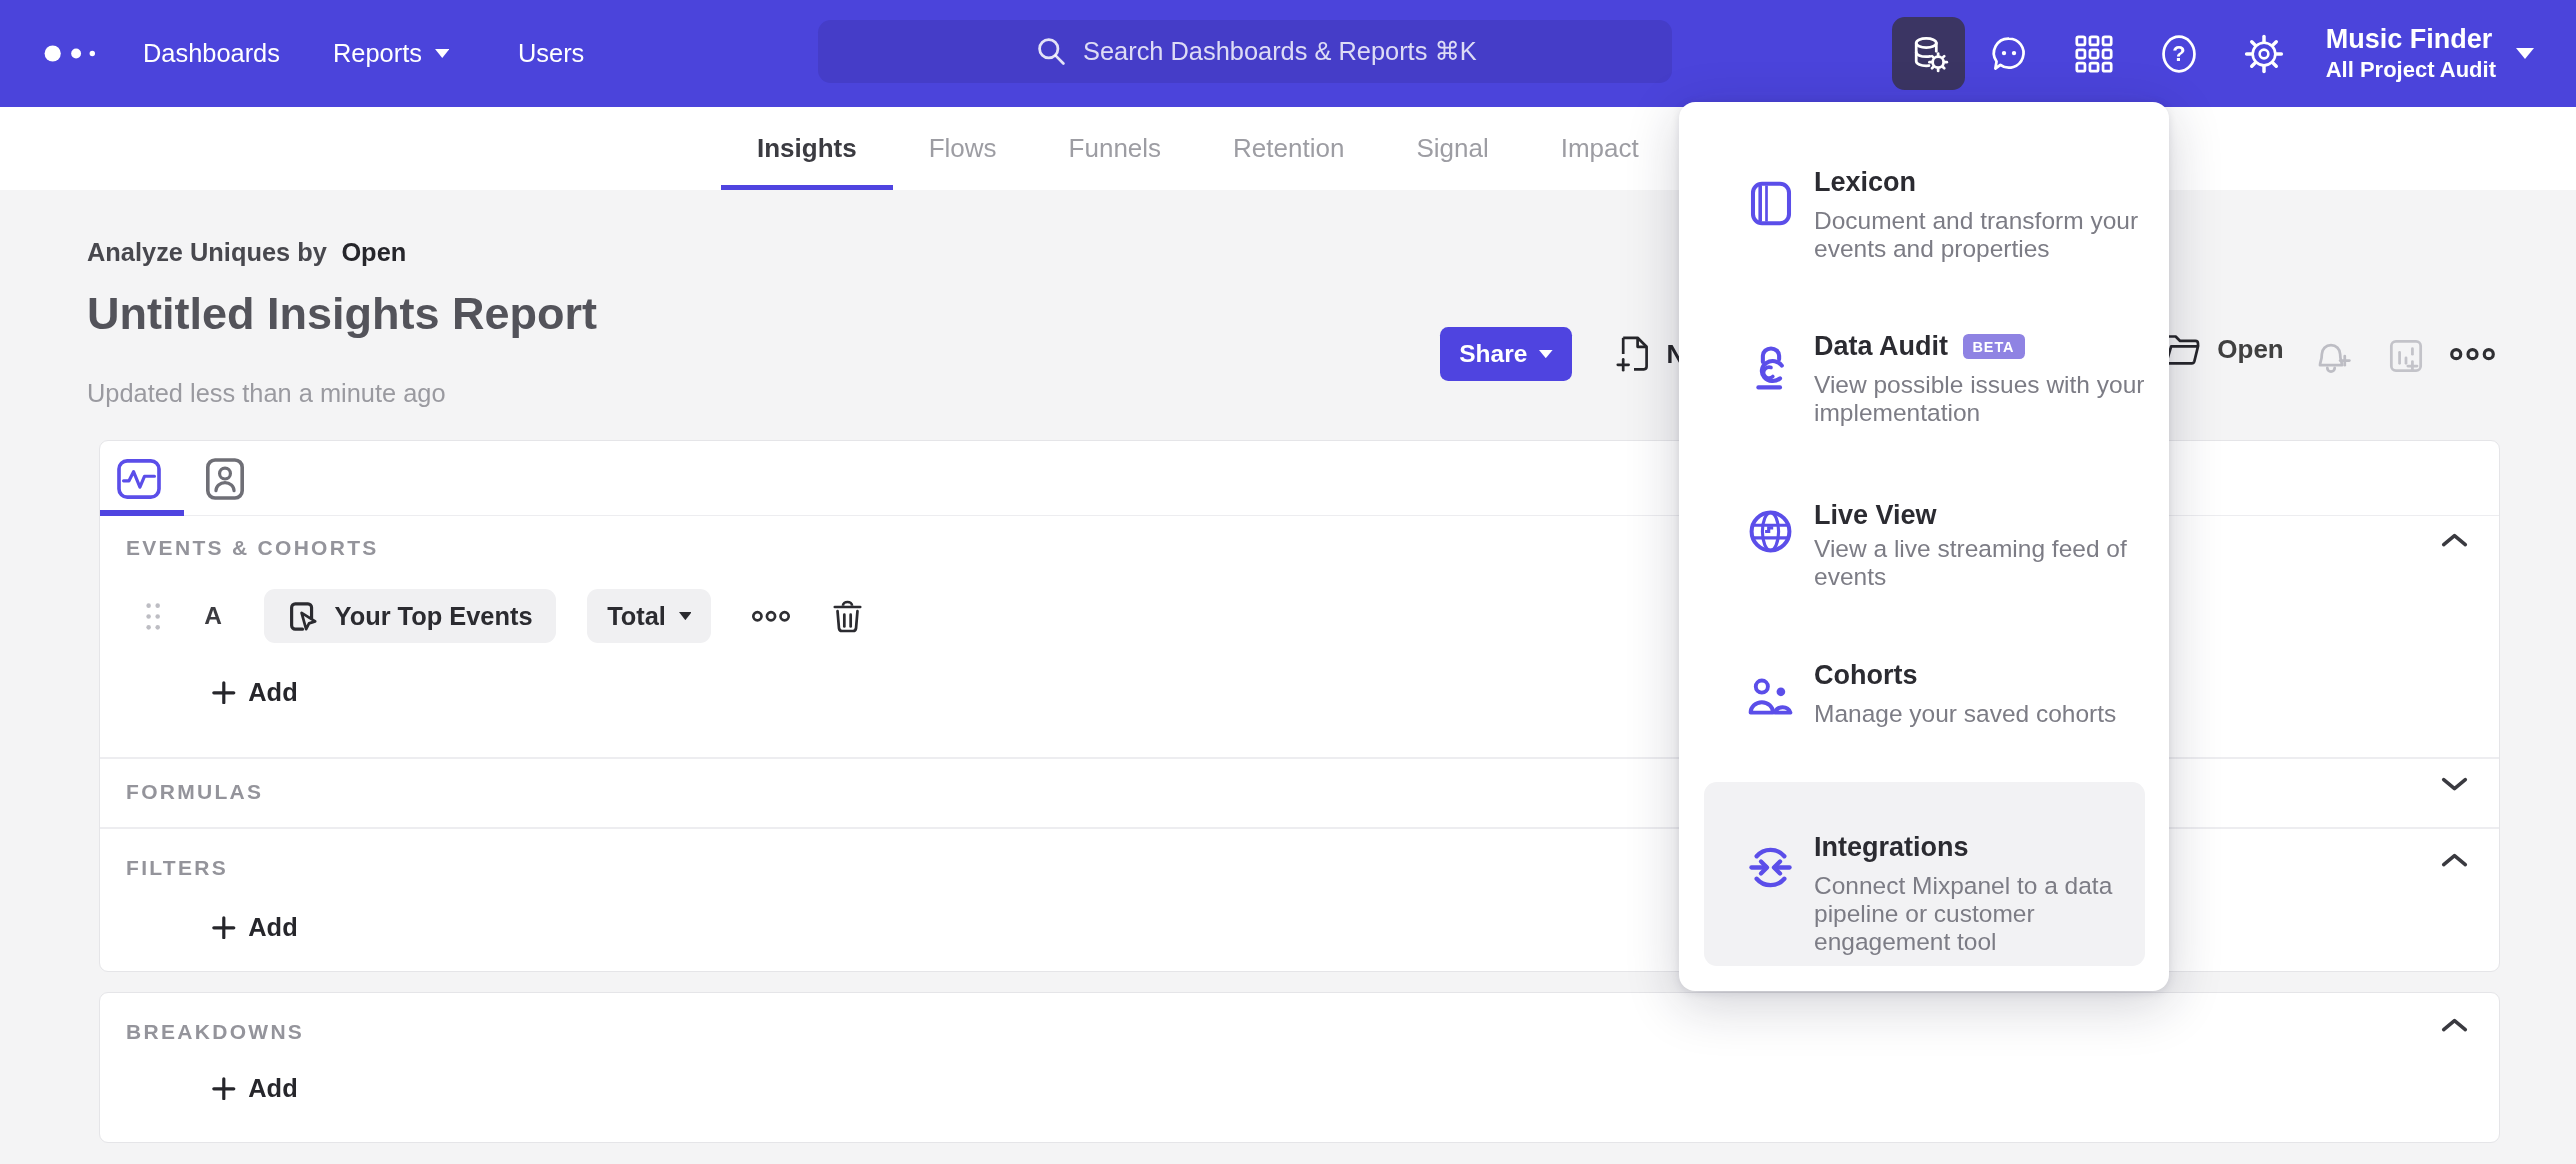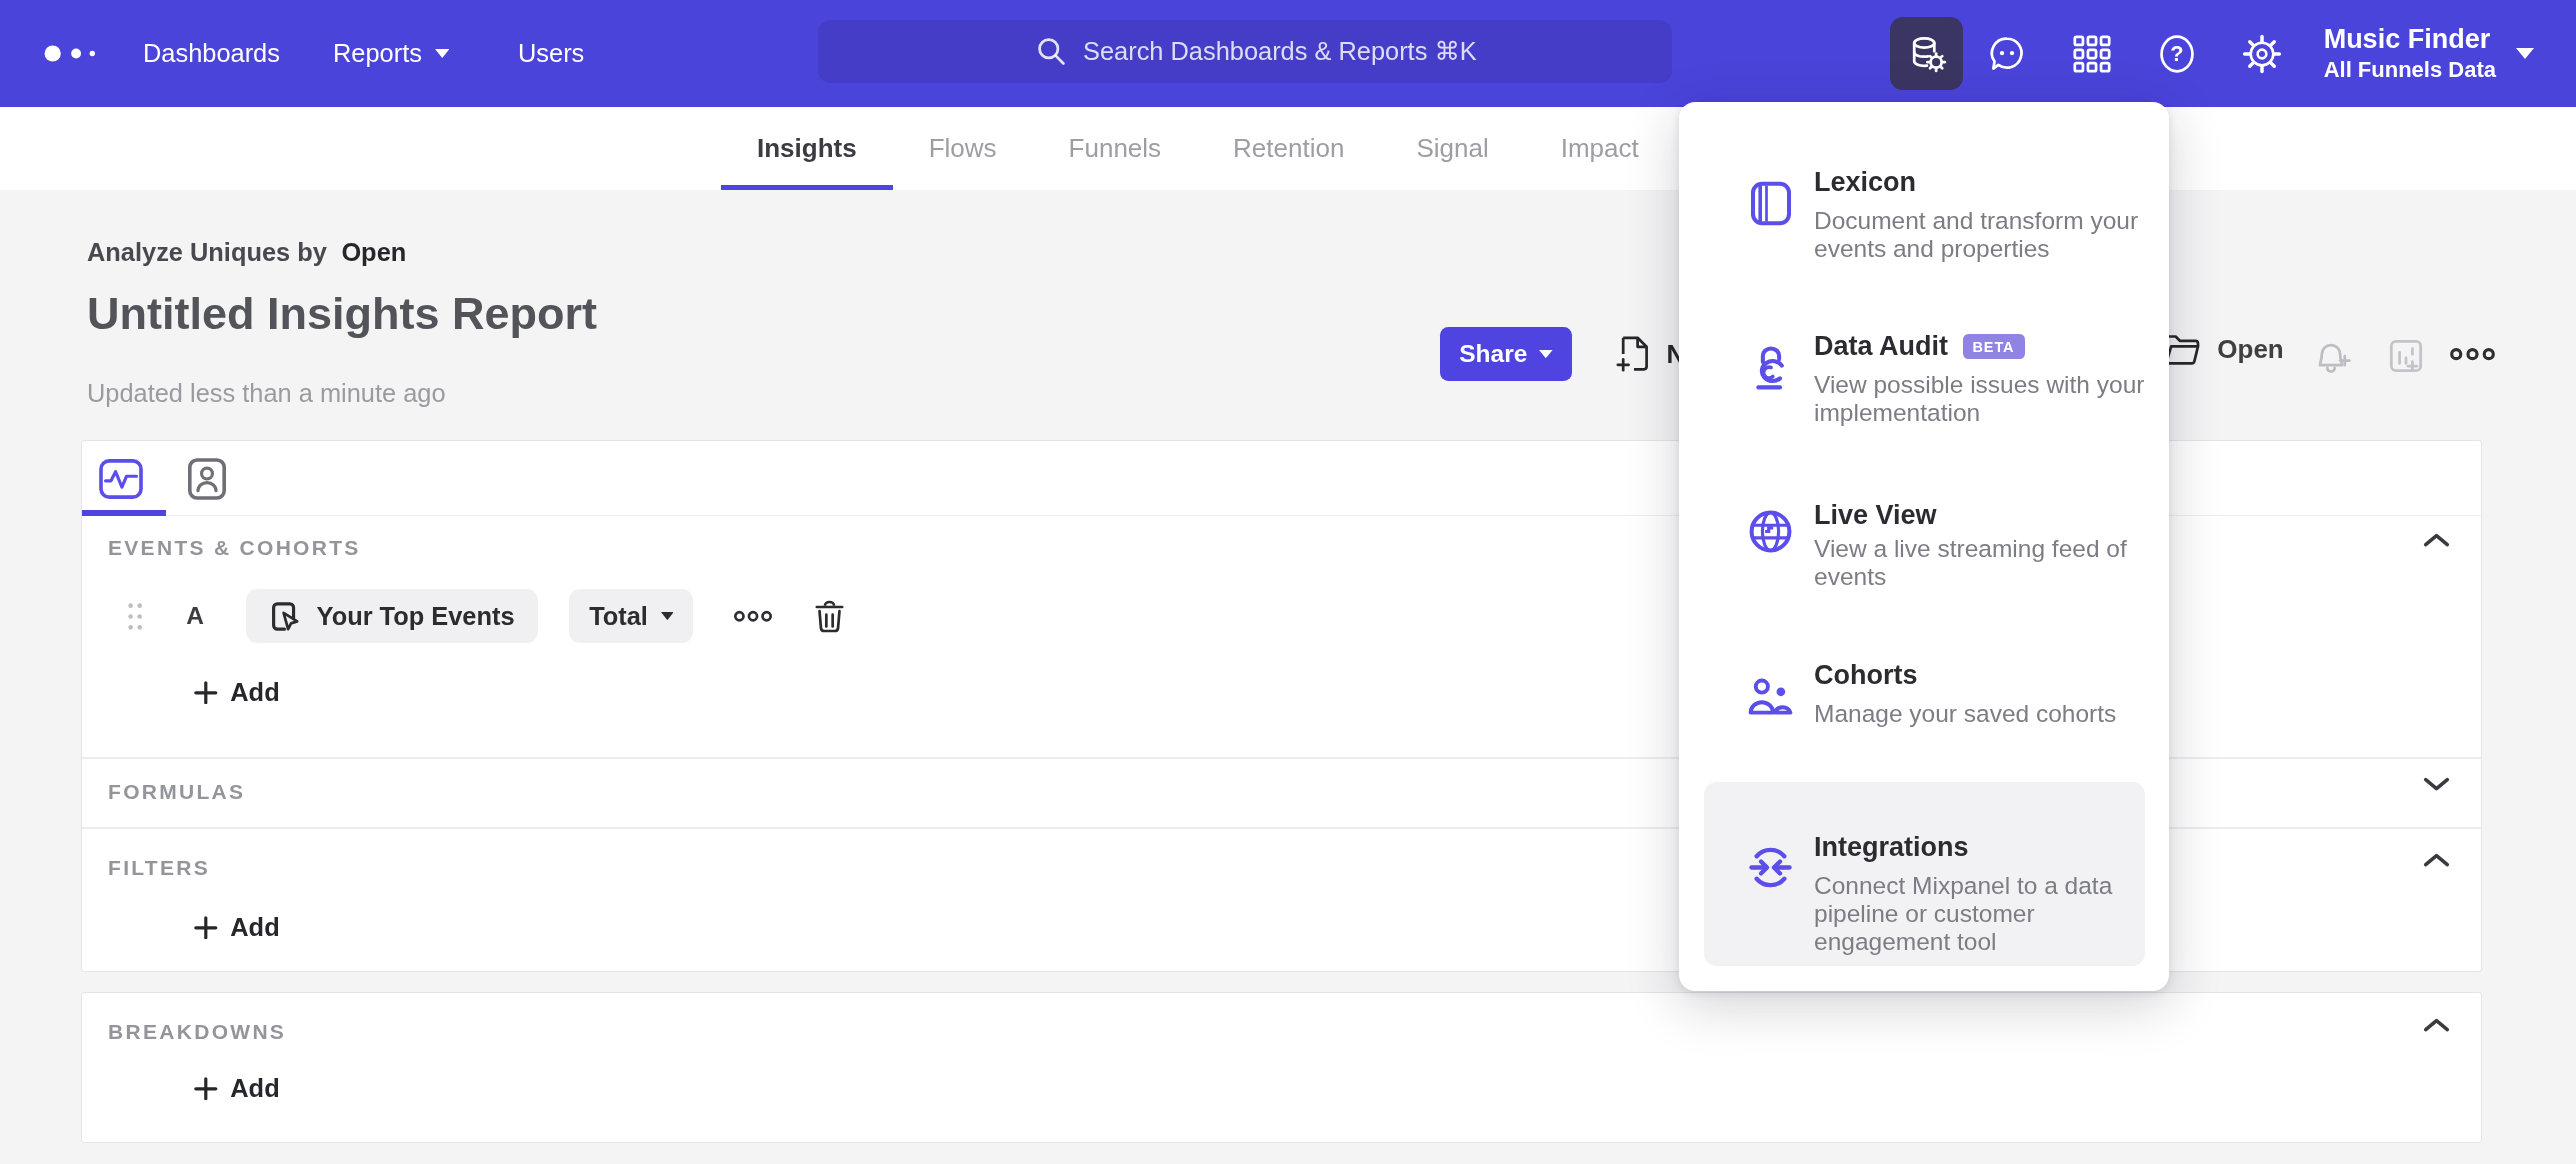--- a/index.html
+++ b/index.html
@@ -57,22 +57,22 @@
                border-radius:8.2px; display:flex; align-items:center; justify-content:center; gap:11.8px;
                color:#fff; font-size:24.5px; font-weight:600; cursor:pointer; z-index:4; }
   .new-btn { position:absolute; left:1616px; top:334px; display:flex; align-items:center; gap:14.5px;
              font-size:26px; font-weight:600; color:#26262b; cursor:pointer; z-index:4; }
   .open-btn { position:absolute; left:2161px; top:332px; display:flex; align-items:center; gap:16.3px;
               font-size:26px; font-weight:600; color:#404040; cursor:pointer; }
   .hdr-ico { position:absolute; top:334px; cursor:pointer; }
   .bell-pos { left:2309px; } .chartadd-pos { left:2384px; } .hdr-more-pos { left:2449px; top:346px; }
 
   
-  .card { position:absolute; left:81px; width:2401px; background:#ffffff;
-          border:1.8px solid #e5e5e8; border-radius:3px; }
+  .card { position:absolute; left:99px; width:2401px; background:#ffffff;
+          border:1.8px solid #e5e5e8; border-radius:9px; }
   .card1 { top:440px; height:532px; }
   .card2 { top:992px; height:151px; }
 
   .icontabs { position:absolute; left:0; top:0; width:100%; height:75px; border-bottom:1.8px solid #ededf0; }
   .ictab { position:absolute; top:15.4px; width:45px; height:45px; display:flex; align-items:center;
            justify-content:center; cursor:pointer; }
   .ictab.chart { left:16.3px; } .ictab.person { left:102px; }
   .ictab-underline { position:absolute; left:0; top:69px; width:84px; height:6.3px; background:#4f44e0; }
 
   .sec-label { position:absolute; left:26px; font-size:21px; font-weight:700; letter-spacing:2.3px;
@@ -200,21 +200,21 @@
           <line x1="37.1" y1="8.9" x2="32.9" y2="13.1"></line>
             <line x1="13.1" y1="32.9" x2="8.9" y2="37.1"></line>
         </g>
         <circle cx="23" cy="23" r="13" fill="#4b44db" stroke="#fff" stroke-width="3"></circle>
         <circle cx="23" cy="23" r="5" fill="none" stroke="#fff" stroke-width="3"></circle>
       </svg>
     </div>
     <div class="project">
       <div class="project-text">
         <span class="project-name">Music Finder</span>
-        <span class="project-scope">All Funnels Data</span>
+        <span class="project-scope">All Project Audit</span>
       </div>
       <svg width="18" height="11" viewBox="0 0 20 12">
           <polygon points="0,0 20,0 10,12" fill="#fff"></polygon>
         </svg>
     </div>
   </div>
 </div>
 
 <div class="tabrow">
   <div class="tab active">

